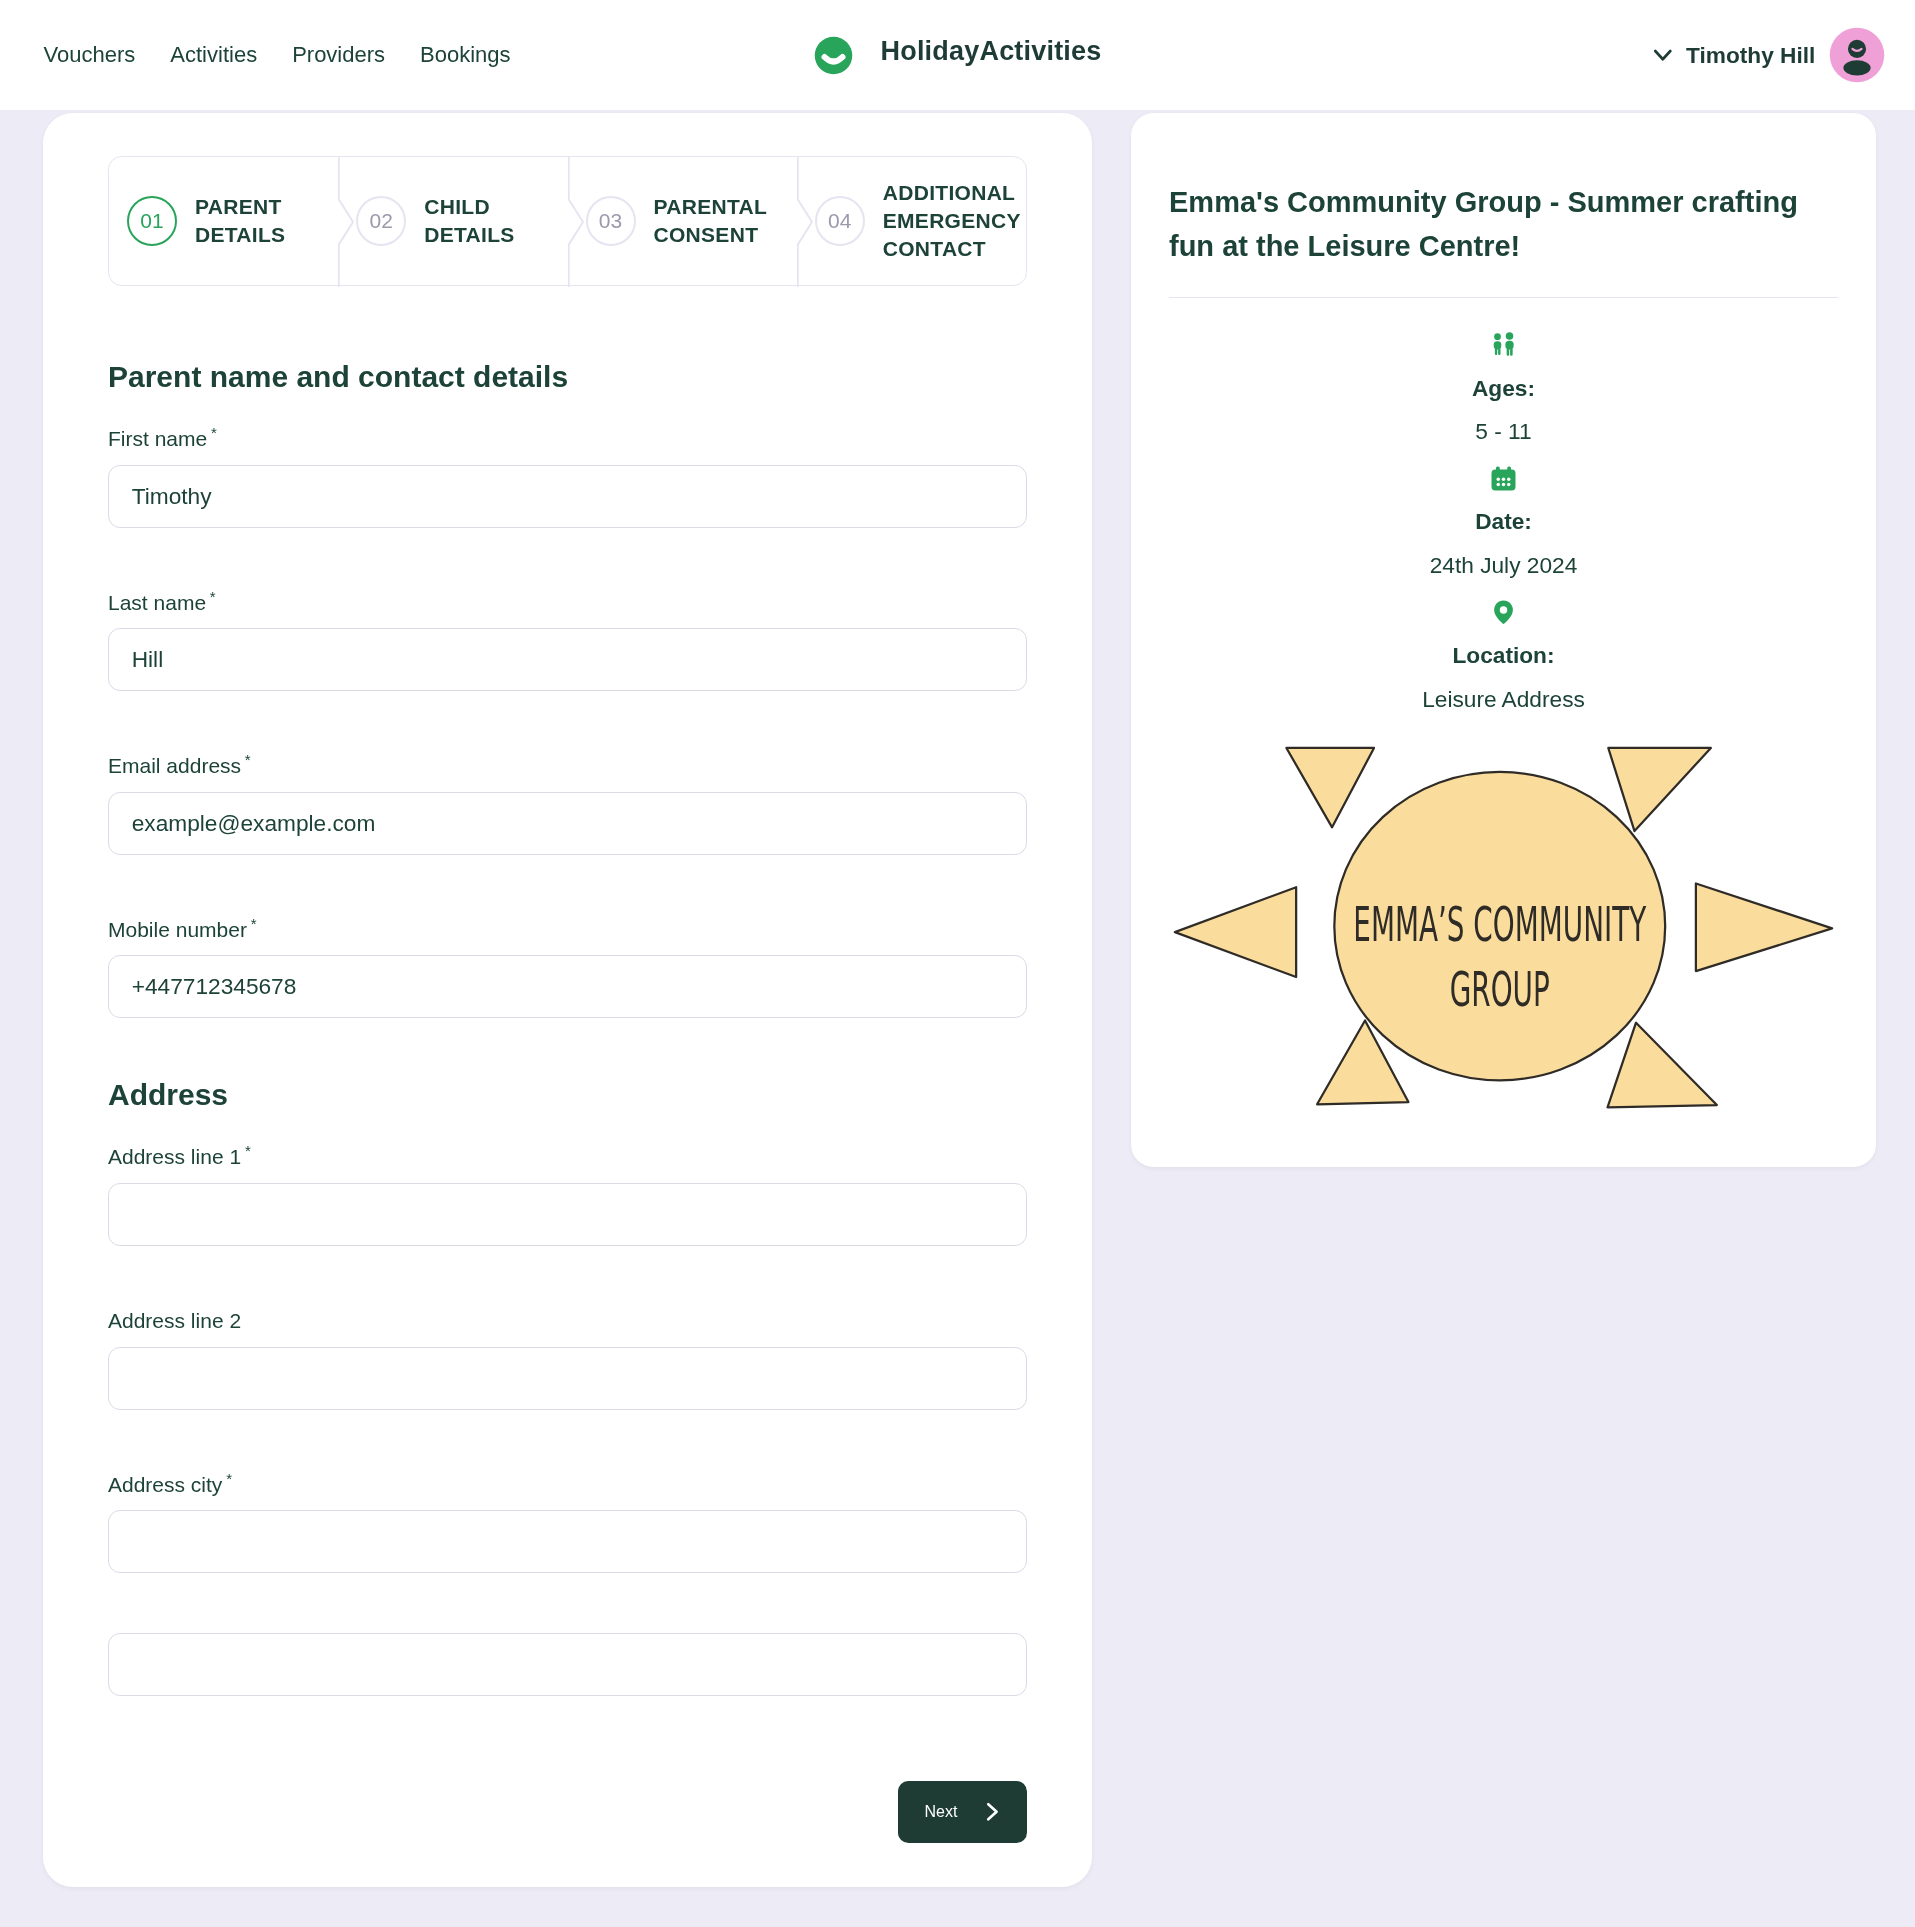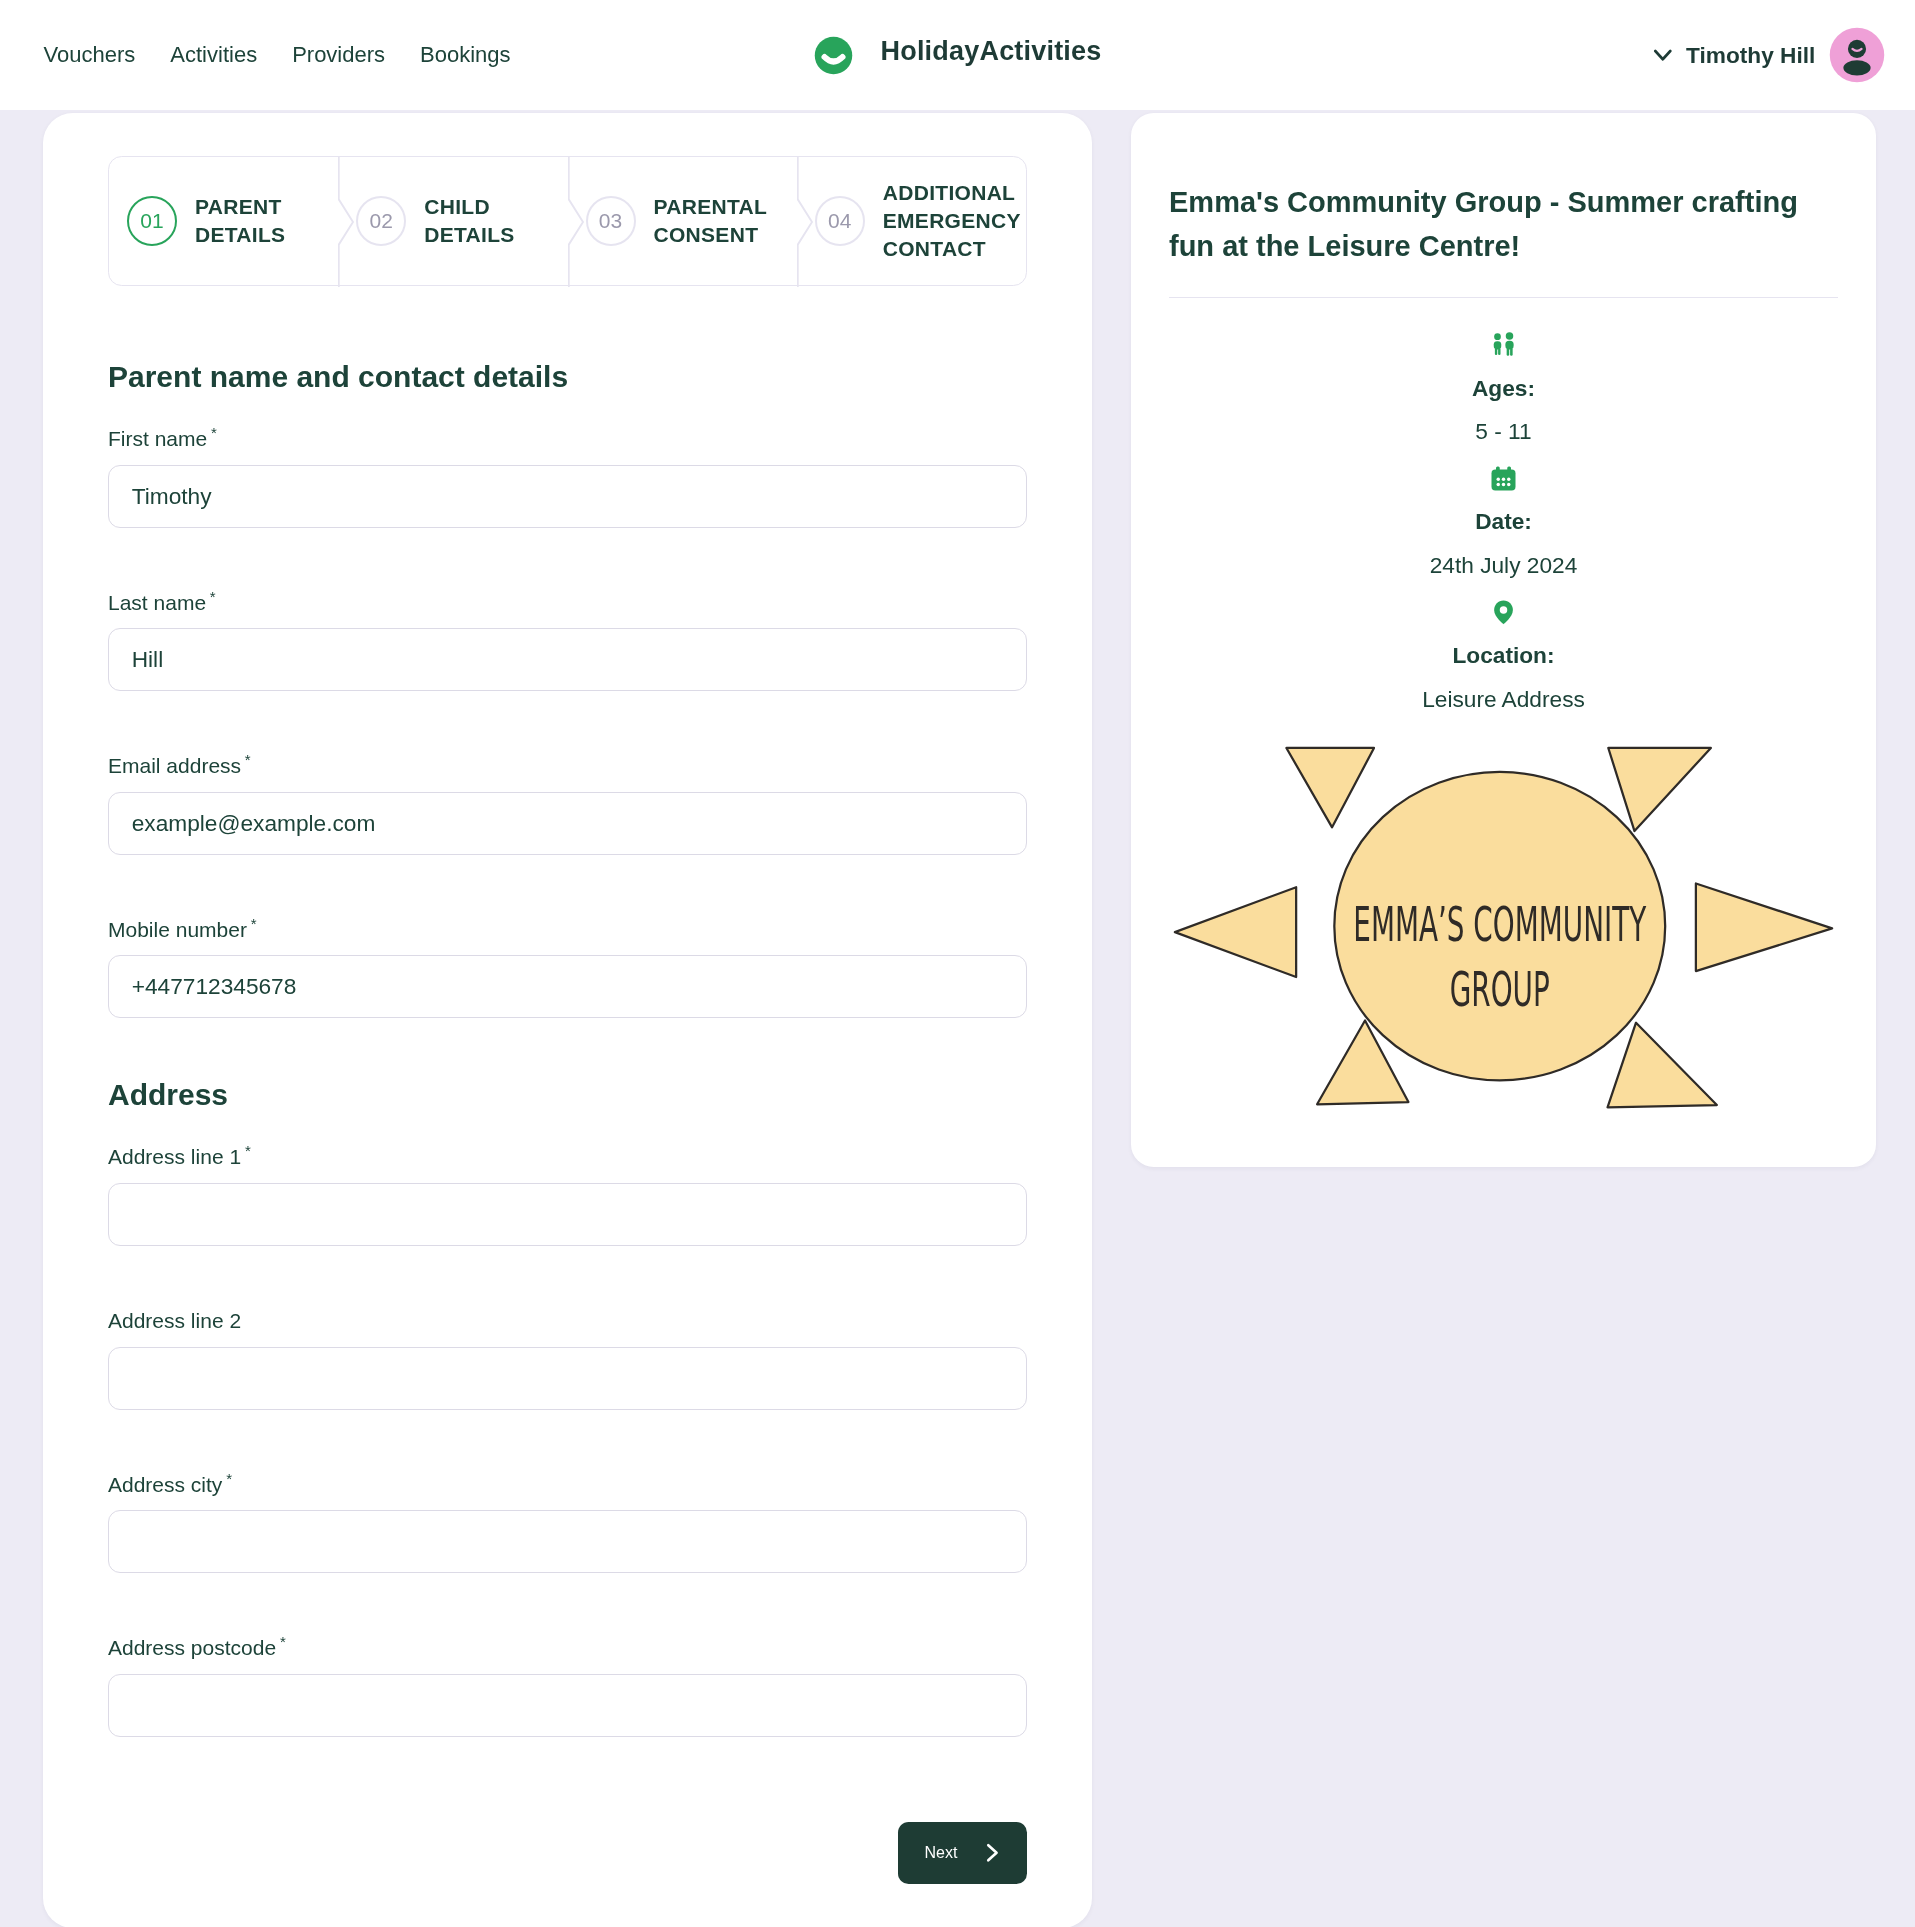--- a/index.html
+++ b/index.html
@@ -177,21 +177,20 @@
       <label class="field-label"><span>Address line 2</span><sup class="req"></sup></label>
       <input class="text-input" type="text" value="" style="">
     </div>
 
     <div class="field">
       <label class="field-label"><span>Address city</span><sup class="req">*</sup></label>
       <input class="text-input" type="text" value="" style="">
     </div>
 
     <div class="field">
-      <label class="field-label"><span>Address postcode</span><sup class="req">*</sup></label>
       <input class="text-input" type="text" value="" style="">
     </div>
 
     <div class="actions">
       <button class="next-btn">
         <span>Next</span>
         <svg width="13.6" height="19.6" viewBox="0 0 18 26">
           <polyline points="3,3 14,13 3,23" stroke="#ffffff" stroke-width="3.5" fill="none" stroke-linecap="round" stroke-linejoin="round"></polyline>
         </svg>
       </button>

